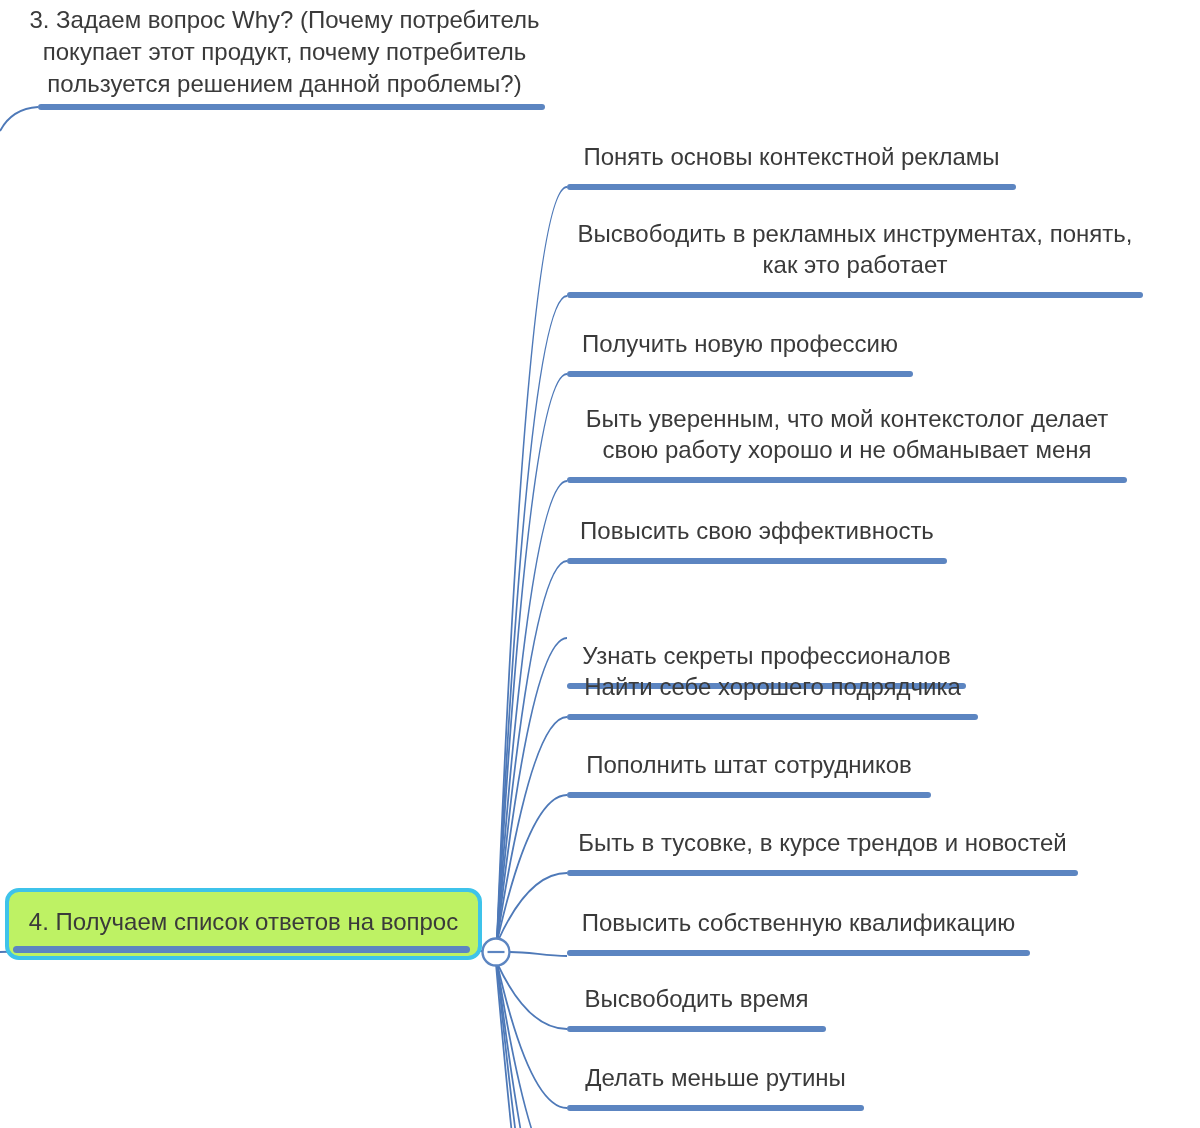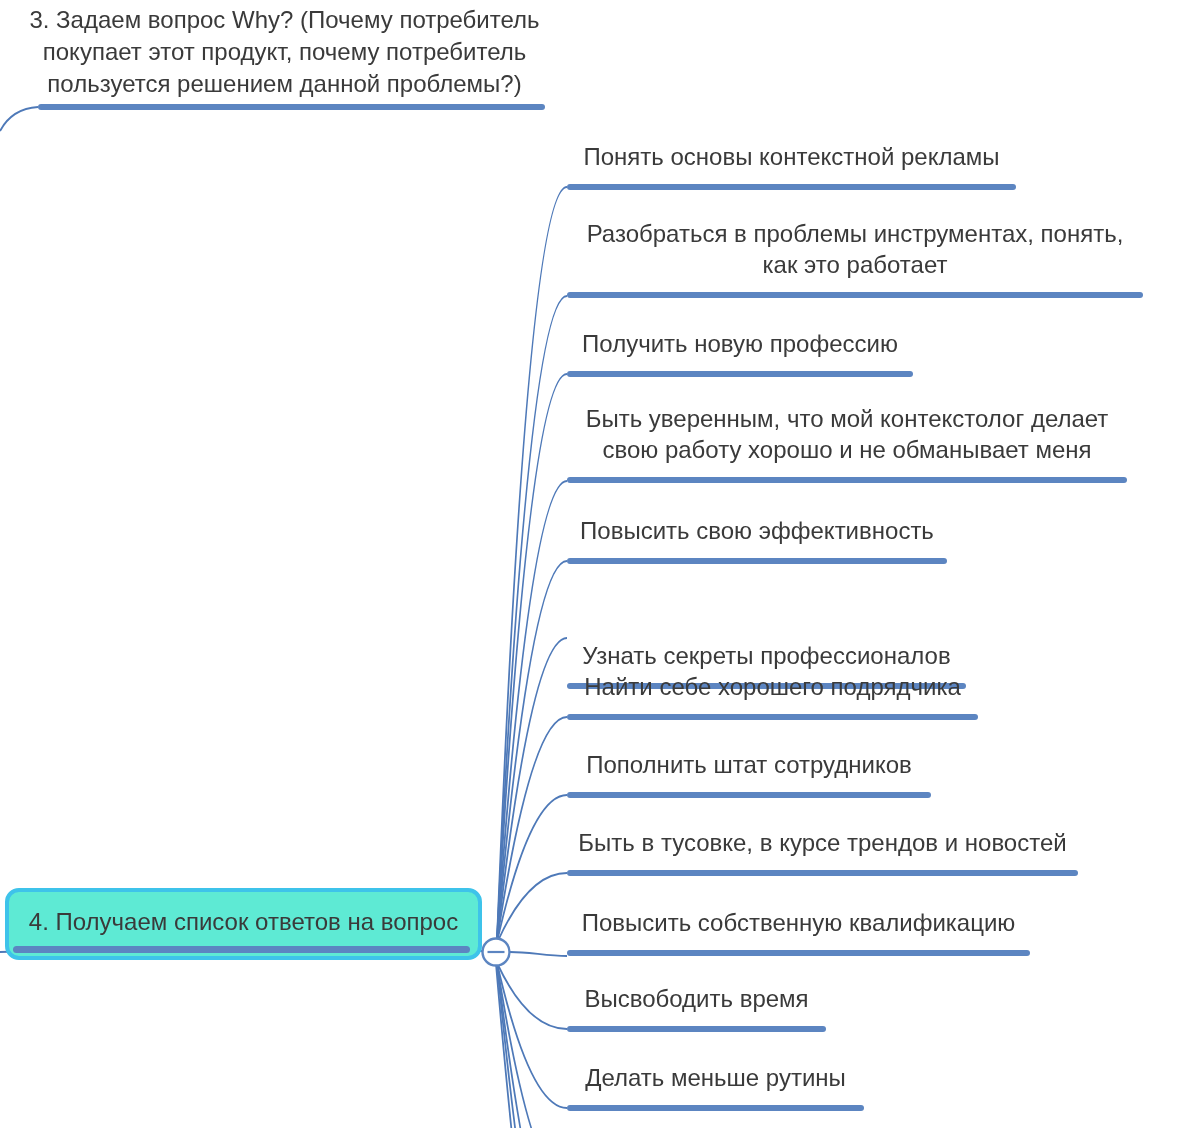--- a/index.html
+++ b/index.html
@@ -42,21 +42,21 @@
     background: #5c85c1;
   }
   .bar-why { left: 38px; top: 104px; width: 507px; }
   
   .topic-selected {
     position: absolute;
     left: 5px; top: 888px;
     width: 469px; height: 64px;
     border: 4px solid #3ec3ea;
     border-radius: 14px;
-    background: #5eead4;
+    background: #bef264;
     display: flex;
     align-items: center;
     justify-content: center;
   }
   .topic-selected .topic-label {
     margin-top: -6px;
     white-space: nowrap;
   }
   .bar-selected {
     left: 13px; top: 946px; width: 457px;
@@ -129,21 +129,21 @@
     <div class="topic-label">4. Получаем список ответов на вопрос</div>
   </div>
   <div class="bar bar-selected"></div>
 
   <div class="answer" style="top:141px; width:449px;">
     <div class="topic-label">Понять основы контекстной рекламы</div>
     <div class="underline"></div>
   </div>
 
   <div class="answer" style="top:218px; width:576px;">
-    <div class="topic-label">Разобраться в проблемы инструментах, понять,
+    <div class="topic-label">Высвободить в рекламных инструментах, понять,
 как это работает</div>
     <div class="underline"></div>
   </div>
 
   <div class="answer" style="top:403px; width:560px;">
     <div class="topic-label">Быть уверенным, что мой контекстолог делает
 свою работу хорошо и не обманывает меня</div>
     <div class="underline"></div>
   </div>
 

